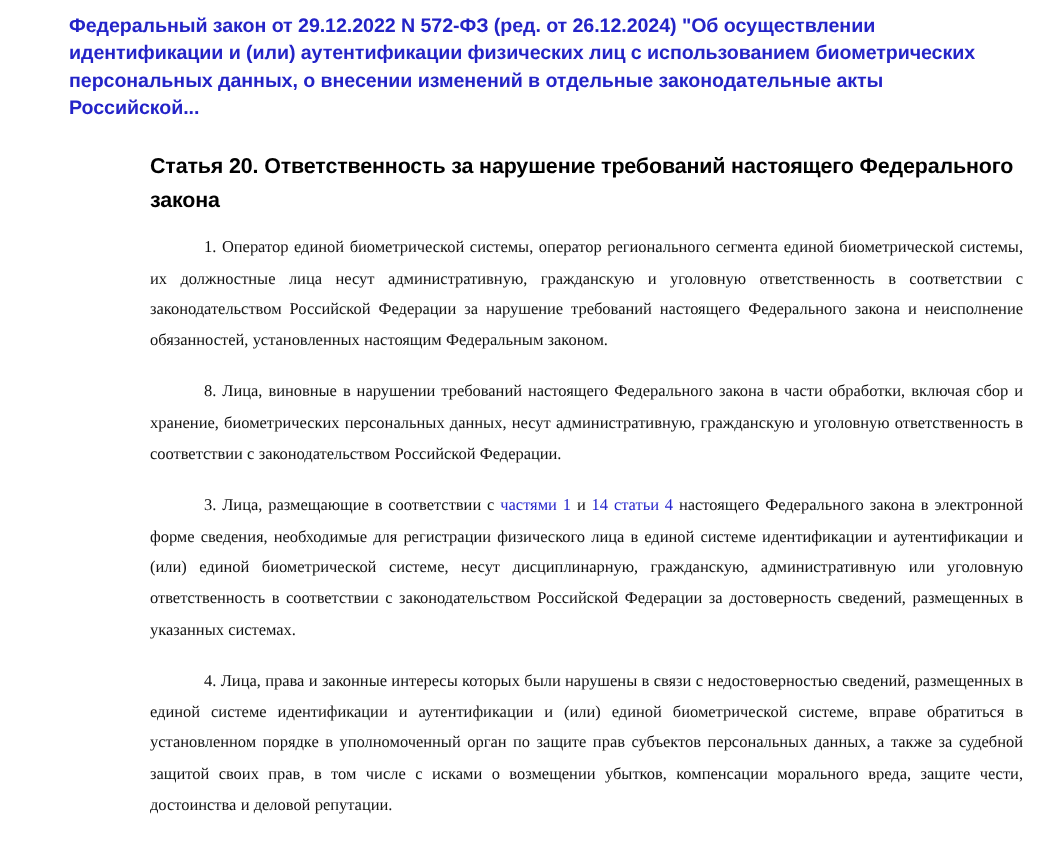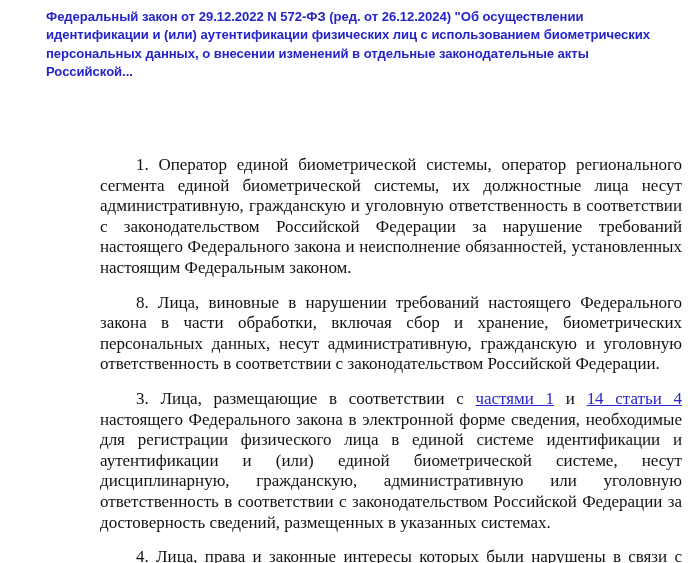--- a/index.html
+++ b/index.html
@@ -62,45 +62,45 @@
     width: 582px;
   }
 
   p.para {
     margin: 0 0 14px 0;
     padding: 0;
     text-indent: 36px;
     text-align: justify;
     text-justify: inter-word;
     font-family: "Liberation Serif", "DejaVu Serif", serif;
-    font-size: 17px;
+    font-size: 11px;
     line-height: 20.6px;
     color: #111111;
     letter-spacing: -0.02px;
     word-spacing: 0.1px;
   }
 
   p.para:last-child {
     margin-bottom: 0;
   }
 
   a.doclink {
     color: #2626cc;
-    text-decoration: underline;
     text-underline-offset: 1px;
     cursor: pointer;
   }
 </style>
 </head>
 <body>
 
 <div id="page">
 
   <div class="doc-header">Федеральный закон от 29.12.2022 N 572-ФЗ (ред. от 26.12.2024) "Об осуществлении идентификации и (или) аутентификации физических лиц с использованием биометрических персональных данных, о внесении изменений в отдельные законодательные акты Российской...</div>
 
+  <h1 class="article-title">Статья 20. Ответственность за нарушение требований настоящего Федерального закона</h1>
 
   <div class="body-wrap">
 
     <p class="para">1. Оператор единой биометрической системы, оператор регионального сегмента единой биометрической системы, их должностные лица несут административную, гражданскую и уголовную ответственность в соответствии с законодательством Российской Федерации за нарушение требований настоящего Федерального закона и неисполнение обязанностей, установленных настоящим Федеральным законом.</p>
 
     <p class="para">8. Лица, виновные в нарушении требований настоящего Федерального закона в части обработки, включая сбор и хранение, биометрических персональных данных, несут административную, гражданскую и уголовную ответственность в соответствии с законодательством Российской Федерации.</p>
 
     <p class="para"><span>3. Лица, размещающие в соответствии с </span><a class="doclink">частями 1</a><span> и </span><a class="doclink">14 статьи 4</a><span> настоящего Федерального закона в электронной форме сведения, необходимые для регистрации физического лица в единой системе идентификации и аутентификации и (или) единой биометрической системе, несут дисциплинарную, гражданскую, административную или уголовную ответственность в соответствии с законодательством Российской Федерации за достоверность сведений, размещенных в указанных системах.</span></p>
 
     <p class="para">4. Лица, права и законные интересы которых были нарушены в связи с недостоверностью сведений, размещенных в единой системе идентификации и аутентификации и (или) единой биометрической системе, вправе обратиться в установленном порядке в уполномоченный орган по защите прав субъектов персональных данных, а также за судебной защитой своих прав, в том числе с исками о возмещении убытков, компенсации морального вреда, защите чести, достоинства и деловой репутации.</p>

